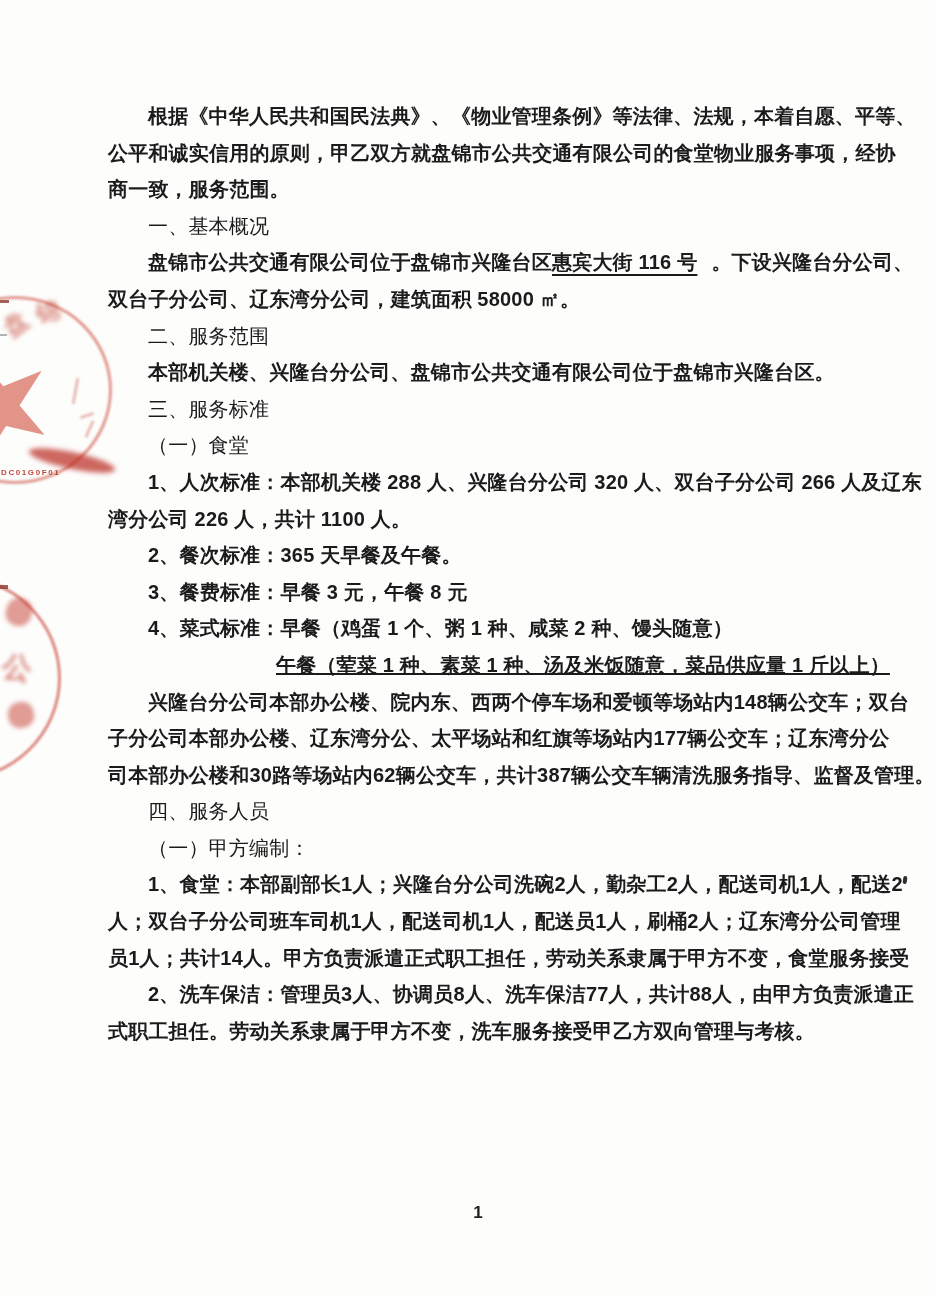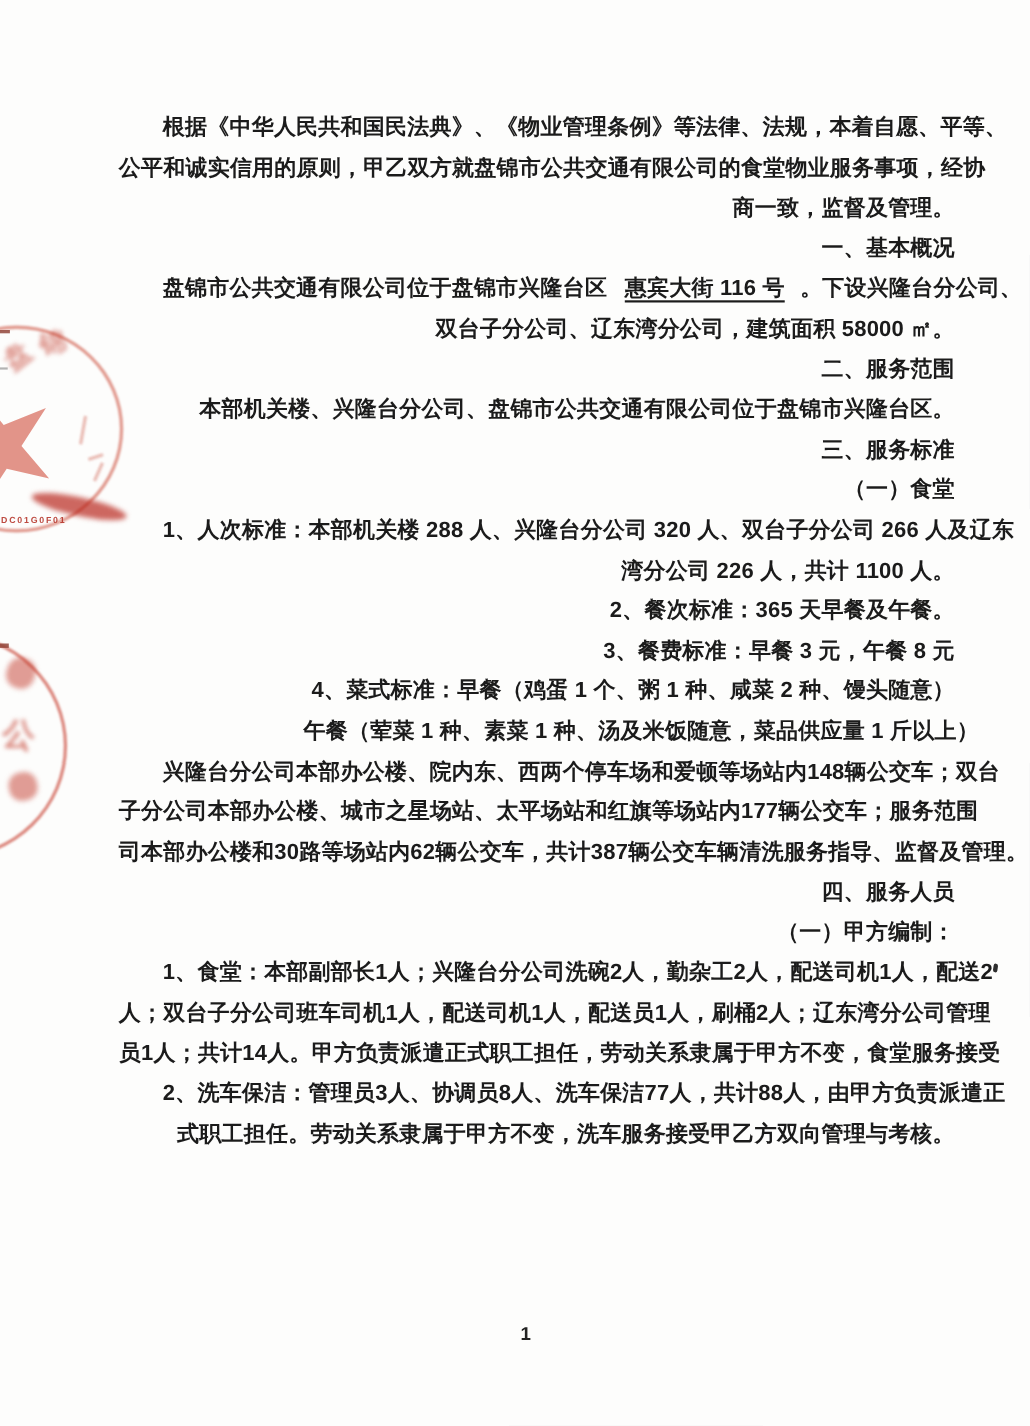--- a/index.html
+++ b/index.html
@@ -21,31 +21,29 @@
     width:760px;
     color:#1b1b1b;
     font-size:20px;
     font-weight:600;
     letter-spacing:0.2px;
   }
   .line{
     height:36.6px;
     line-height:36.6px;
     white-space:nowrap;
-    text-align:right;
   }
   .line.indent{ text-indent:2em; }
-  .line.deep{ padding-left:168px; }
-  .line.bold{ font-weight:700; }
+  .line.deep{ padding-left:168px;text-decoration:underline; }
+  .line.bold{ font-weight:400; }
   .addr-underline{
     font-weight:700;
     text-decoration:underline;
     text-underline-offset:5px;
     padding-right:14px;
-    margin-left:16px;
   }
   .page-number{
     position:absolute;
     left:0;top:1203px;width:100%;
     text-align:center;
     font-size:17px;font-weight:600;color:#222;
     padding-left:20px;box-sizing:border-box;
   }
   
   .seal{position:absolute;pointer-events:none;}
@@ -139,36 +137,36 @@
     <div class="seal-ring ring-lower"></div>
     <div class="seal-blob" style="left:6px;top:598px;width:26px;height:28px;transform:rotate(20deg);"></div>
     <div class="seal-glyph" style="left:2px;top:648px;font-size:30px;transform:rotate(8deg);color:rgba(193,58,44,0.6);">公</div>
     <div class="seal-blob" style="left:8px;top:702px;width:26px;height:26px;transform:rotate(-12deg);"></div>
     <div class="edge-dash" style="left:0;top:585px;width:8px;height:4px;"></div>
   </div>
 
   <div class="content">
     <div class="line indent">根据《中华人民共和国民法典》、《物业管理条例》等法律、法规，本着自愿、平等、</div>
     <div class="line">公平和诚实信用的原则，甲乙双方就盘锦市公共交通有限公司的食堂物业服务事项，经协</div>
-    <div class="line">商一致，监督及管理。</div>
+    <div class="line">商一致，服务范围。</div>
     <div class="line indent bold">一、基本概况</div>
     <div class="line indent"><span>盘锦市公共交通有限公司位于盘锦市兴隆台区</span><span class="addr-underline">惠宾大街 116 号</span><span>。下设兴隆台分公司、</span></div>
     <div class="line">双台子分公司、辽东湾分公司，建筑面积 58000 ㎡。</div>
     <div class="line indent bold">二、服务范围</div>
     <div class="line indent">本部机关楼、兴隆台分公司、盘锦市公共交通有限公司位于盘锦市兴隆台区。</div>
     <div class="line indent bold">三、服务标准</div>
     <div class="line indent bold">（一）食堂</div>
     <div class="line indent">1、人次标准：本部机关楼 288 人、兴隆台分公司 320 人、双台子分公司 266 人及辽东</div>
     <div class="line">湾分公司 226 人，共计 1100 人。</div>
     <div class="line indent">2、餐次标准：365 天早餐及午餐。</div>
     <div class="line indent">3、餐费标准：早餐 3 元，午餐 8 元</div>
     <div class="line indent">4、菜式标准：早餐（鸡蛋 1 个、粥 1 种、咸菜 2 种、馒头随意）</div>
     <div class="line deep">午餐（荤菜 1 种、素菜 1 种、汤及米饭随意，菜品供应量 1 斤以上）</div>
     <div class="line indent">兴隆台分公司本部办公楼、院内东、西两个停车场和爱顿等场站内148辆公交车；双台</div>
-    <div class="line">子分公司本部办公楼、城市之星场站、太平场站和红旗等场站内177辆公交车；服务范围</div>
+    <div class="line">子分公司本部办公楼、辽东湾分公、太平场站和红旗等场站内177辆公交车；辽东湾分公</div>
     <div class="line">司本部办公楼和30路等场站内62辆公交车，共计387辆公交车辆清洗服务指导、监督及管理。</div>
     <div class="line indent bold">四、服务人员</div>
     <div class="line indent bold">（一）甲方编制：</div>
     <div class="line indent">1、食堂：本部副部长1人；兴隆台分公司洗碗2人，勤杂工2人，配送司机1人，配送2</div>
     <div class="line">人；双台子分公司班车司机1人，配送司机1人，配送员1人，刷桶2人；辽东湾分公司管理</div>
     <div class="line">员1人；共计14人。甲方负责派遣正式职工担任，劳动关系隶属于甲方不变，食堂服务接受</div>
     <div class="line indent">2、洗车保洁：管理员3人、协调员8人、洗车保洁77人，共计88人，由甲方负责派遣正</div>
     <div class="line">式职工担任。劳动关系隶属于甲方不变，洗车服务接受甲乙方双向管理与考核。</div>
   </div>
 

